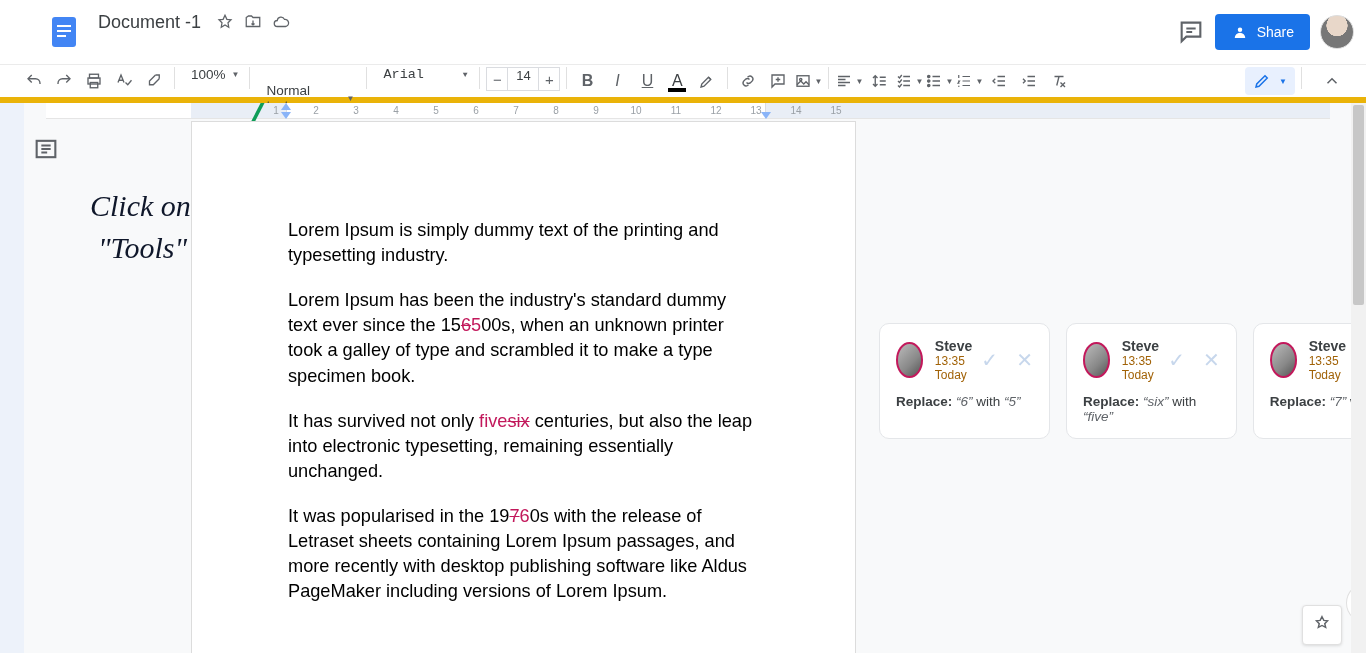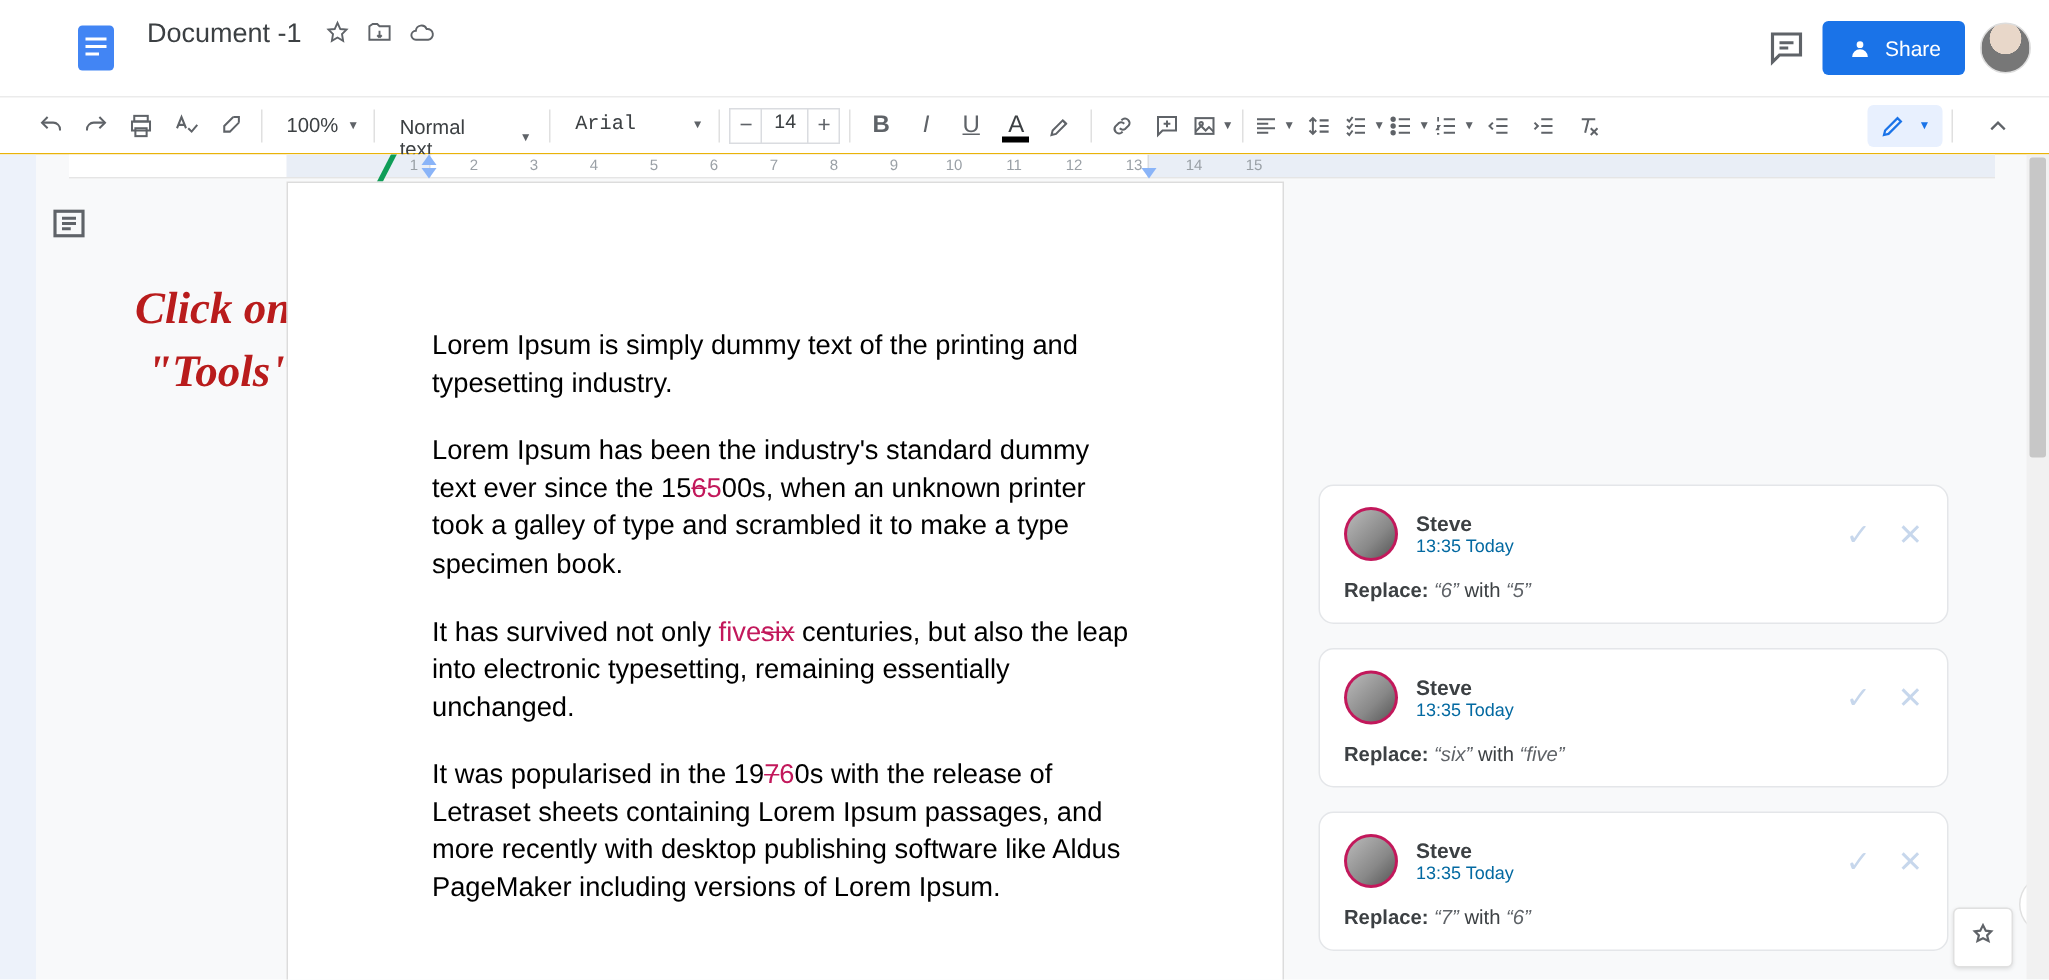--- a/index.html
+++ b/index.html
@@ -37,22 +37,22 @@
     font-size: 14px; font-weight: 500; cursor: pointer;
   }
   .avatar {
     width: 34px; height: 34px; border-radius: 50%; overflow: hidden;
     background: radial-gradient(circle at 50% 30%, #e8d7c9 0 38%, #777 39% 100%);
     border: 1px solid #ddd;
   }
 
   
   .toolbar {
-    height: 39px; border-top: 1px solid #ebebeb; border-bottom: 1px solid #eab308;
-    display: flex; align-items: center; padding: 16px 20px; gap: 2px;
+    height: 39px; border-top: 1px solid #ebebeb; border-bottom: 6px solid #eab308;
+    display: flex; align-items: flex-start; padding: 2px 20px; gap: 2px;
     color: #5f6368;
   }
   .tbtn { width: 28px; height: 28px; display:flex; align-items:center; justify-content:center; border-radius:2px; cursor:pointer; position: relative;}
   .tbtn svg { width: 18px; height: 18px; }
   .tsep { width: 1px; height: 22px; background: #e0e0e0; margin: 0 4px; }
   .zoom-box { display:flex; align-items:center; font-size:13.5px; color:#3c4043; padding:0 4px 0 10px; gap:6px; cursor:pointer;}
   .style-box { display:flex; align-items:center; font-size:13.5px; color:#3c4043; padding:0 6px 0 10px; gap:14px; cursor:pointer; width: 104px; justify-content: space-between; margin-top: 16px;}
   .font-box  { display:flex; align-items:center; font-size:13.5px; color:#3c4043; padding:0 6px 0 10px; gap:3px; cursor:pointer; width: 100px; justify-content: space-between; font-family: Liberation Mono, monospace;}
   .dd-tri { font-size: 8px; color:#5f6368; }
   .fs-group { display:flex; align-items:center; }
@@ -115,43 +115,43 @@
     background: #fff; border: 1px solid #dcdcdc;
     padding: 96px 96px 0 96px;
     font-size: 18.2px; color: #000; line-height: 1.38;
   }
   .page p { margin-bottom: 20px; }
   .sugg-del { color:#c2185b; text-decoration: line-through; }
   .sugg-ins { color:#c2185b; }
 
   
   .annot {
-    position: absolute; left: 90px; top: 82px; color: #b91c1c;
+    position: absolute; left: 90px; top: 82px; color: #0f172a;
     font-family: "Comic Sans MS", "Segoe Script", cursive;
-    font-size: 30px; font-weight: 700; font-style: italic;
+    font-size: 30px; font-weight: 400; font-style: italic;
     line-height: 1.4; pointer-events: none;
   }
 
   
-  .cards { position: absolute; left: 879px; top: 220px; width: 420px; display:flex; flex-direction:column; gap: 16px; }
+  .cards { position: absolute; left: 879px; top: 220px; width: 420px; display:flex; gap: 16px; }
   .card {
     background: #fff; border: 1px solid #e4e6e9; border-radius: 10px;
     padding: 14px 16px 14px 16px;
   }
   .card-head { display:flex; align-items:center; }
   .card-avatar {
     width: 36px; height:36px; border-radius:50%;
     background: #c2185b; padding:2px; margin-right: 12px;
   }
   .card-avatar-inner {
     width:100%; height:100%; border-radius:50%;
     background: linear-gradient(135deg,#bbb 0%, #888 60%, #555 100%);
   }
   .card-user { font-size: 14px; font-weight: 700; color:#3c4043; }
-  .card-time { font-size: 12px; color:#0369a1; }
+  .card-time { font-size: 12px; color:#a16207; }
   .card-actions { margin-left:auto; display:flex; gap:18px; color:#c7d7ec; }
   .card-actions span { cursor:pointer; font-size: 20px; }
   .card-body { margin-top: 12px; font-size: 13.5px; color:#3c4043; }
   .card-body b { font-weight:700; }
   .card-body i { font-style: italic; color:#5f6368; }
 
   
   .sidetab {
     position:absolute; right:0; top:480px; width:20px; height:40px;
     background:#fff; border:1px solid #e0e0e0; border-right:0;

